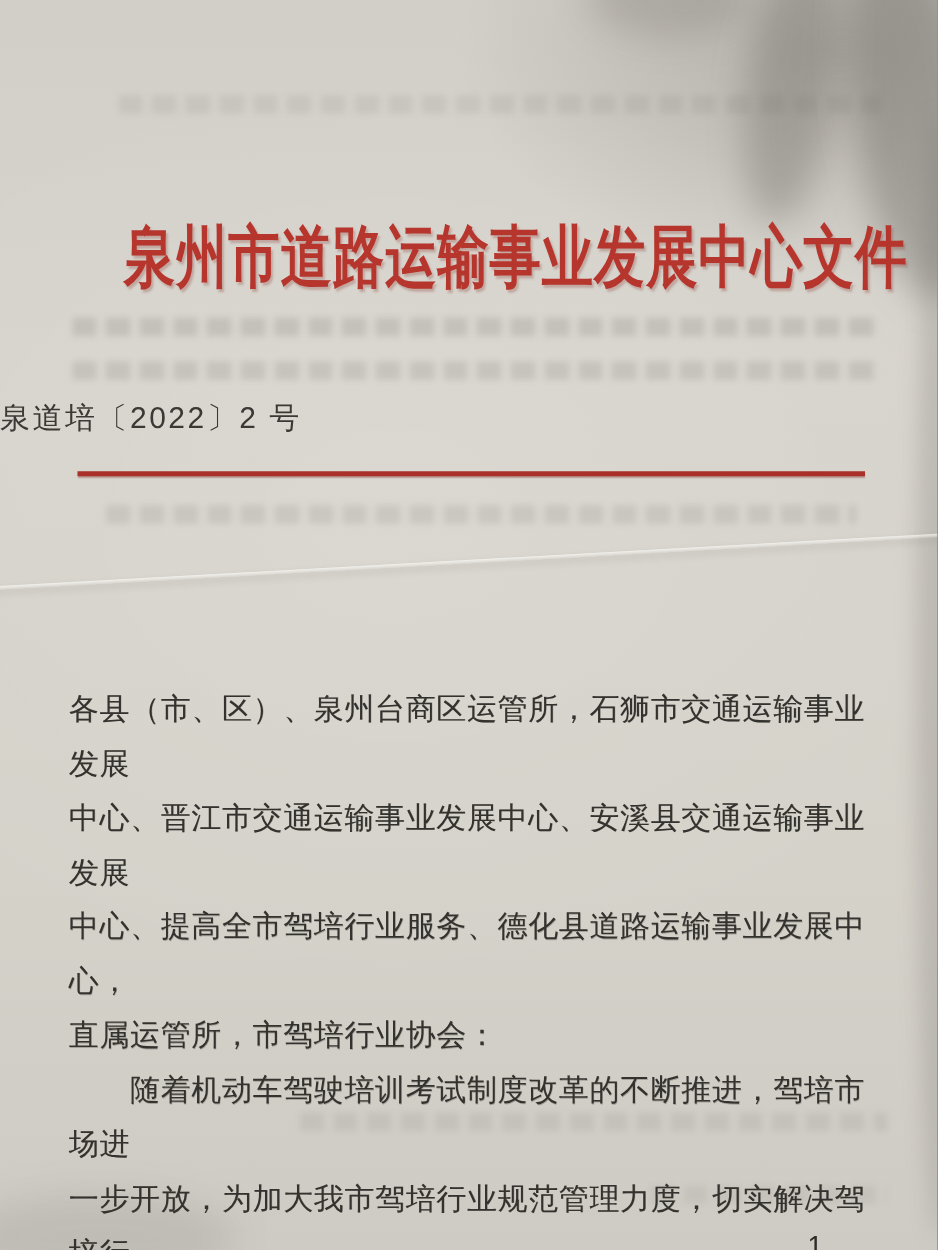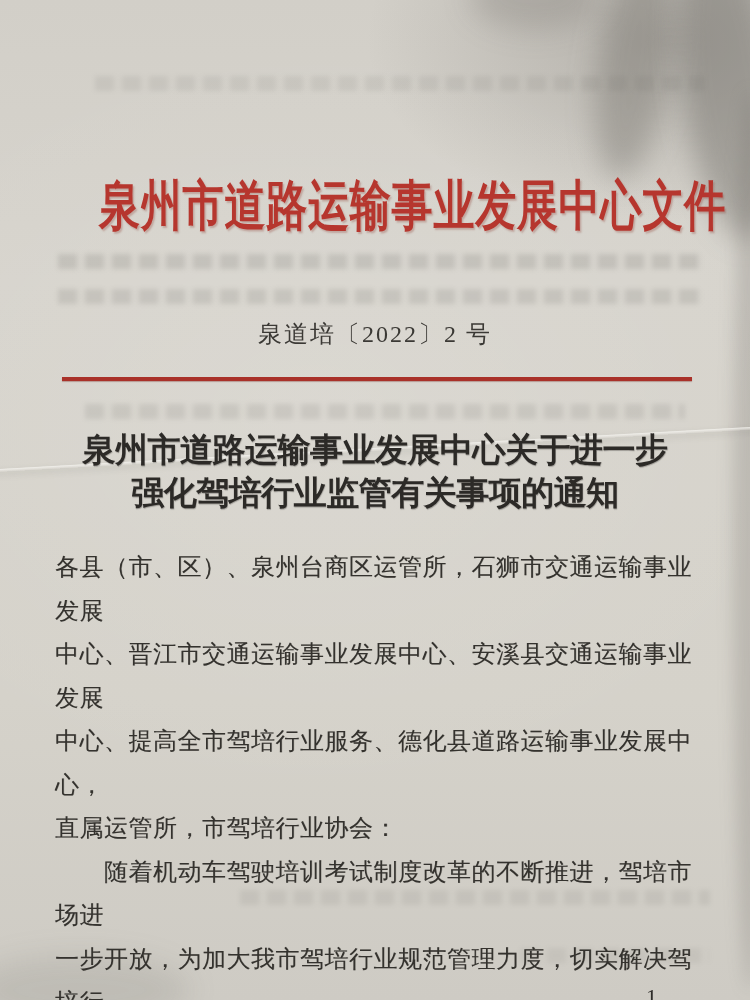--- a/index.html
+++ b/index.html
@@ -1,21 +1,21 @@
 <!DOCTYPE html>
 <html><head>
 <meta charset="utf-8">
 <style>
   html, body { margin: 0; padding: 0; background: #8a8781; }
   .photo {
     position: relative;
     width: 750px;
     height: 1000px;
     overflow: hidden;
-    font-family: Liberation Serif, serif;
+    font-family: Liberation Sans, sans-serif;
     background:
       radial-gradient(ellipse 420px 260px at 88% 4%, rgba(92,88,84,0.26), transparent 70%),
       radial-gradient(ellipse 700px 520px at 42% 42%, rgba(255,255,255,0.10), transparent 75%),
       linear-gradient(180deg, #d2cfc8 0%, #d7d4cd 28%, #d5d2ca 70%, #cecbc4 100%);
   }
   
   .shadow-blob { position: absolute; border-radius: 50%; filter: blur(14px); }
   .blob-a { left: 598px; top: -50px; width: 72px; height: 230px; background: rgba(95,92,88,0.32); transform: rotate(8deg); }
   .blob-b { left: 682px; top: -70px; width: 95px; height: 310px; background: rgba(95,92,88,0.38); transform: rotate(-7deg); }
   .blob-c { left: 470px; top: -35px; width: 130px; height: 65px; background: rgba(95,92,88,0.22); }
@@ -40,21 +40,21 @@
   
   .header-title {
     position: absolute; left: 0; top: 170px; width: 750px;
     text-align: center; color: #b6362e; font-weight: 700; font-size: 54px;
     text-shadow: 2px 2px 2px rgba(140,58,50,0.30);
     white-space: nowrap;
   }
   .header-title .squeeze { display: inline-block; transform: scaleX(0.76); transform-origin: center; letter-spacing: 1px; }
   .doc-number {
     position: absolute; left: 0; top: 318px; width: 750px;
-    text-align: center; font-size: 24px; letter-spacing: 2px; color: #3b3935;
+    font-size: 24px; letter-spacing: 2px; color: #3b3935;
   }
   .red-rule {
     position: absolute; left: 62px; top: 377px; width: 630px; height: 4px;
     background: #a93129; box-shadow: 0 1px 1px rgba(120,40,35,0.35);
   }
   .doc-title {
     position: absolute; left: 0; top: 429px; width: 750px;
     text-align: center; font-weight: 700; font-size: 33px; line-height: 43px;
     color: #2c2a27; letter-spacing: -0.5px; white-space: pre-line;
     text-shadow: 0.5px 0.5px 0.8px rgba(55,53,50,0.35);
@@ -89,22 +89,20 @@
   <div class="crease"></div>
 
   <div class="header-title">
     <span class="squeeze">泉州市道路运输事业发展中心文件</span>
   </div>
 
   <div class="doc-number">泉道培〔2022〕2 号</div>
 
   <div class="red-rule"></div>
 
-  <div class="doc-title">泉州市道路运输事业发展中心关于进一步
-强化驾培行业监管有关事项的通知</div>
 
   <div class="body-block">
     <div class="para">各县（市、区）、泉州台商区运管所，石狮市交通运输事业发展
 中心、晋江市交通运输事业发展中心、安溪县交通运输事业发展
 中心、提高全市驾培行业服务、德化县道路运输事业发展中心，
 直属运管所，市驾培行业协会：</div>
     <div class="para">　　随着机动车驾驶培训考试制度改革的不断推进，驾培市场进
 一步开放，为加大我市驾培行业规范管理力度，切实解决驾培行
 业盲目投资、驾培机构违规招生等问题，提高全市驾培行业服务
 质量，保障广大学员的合法权益，规范驾培市场经营秩序，现就

